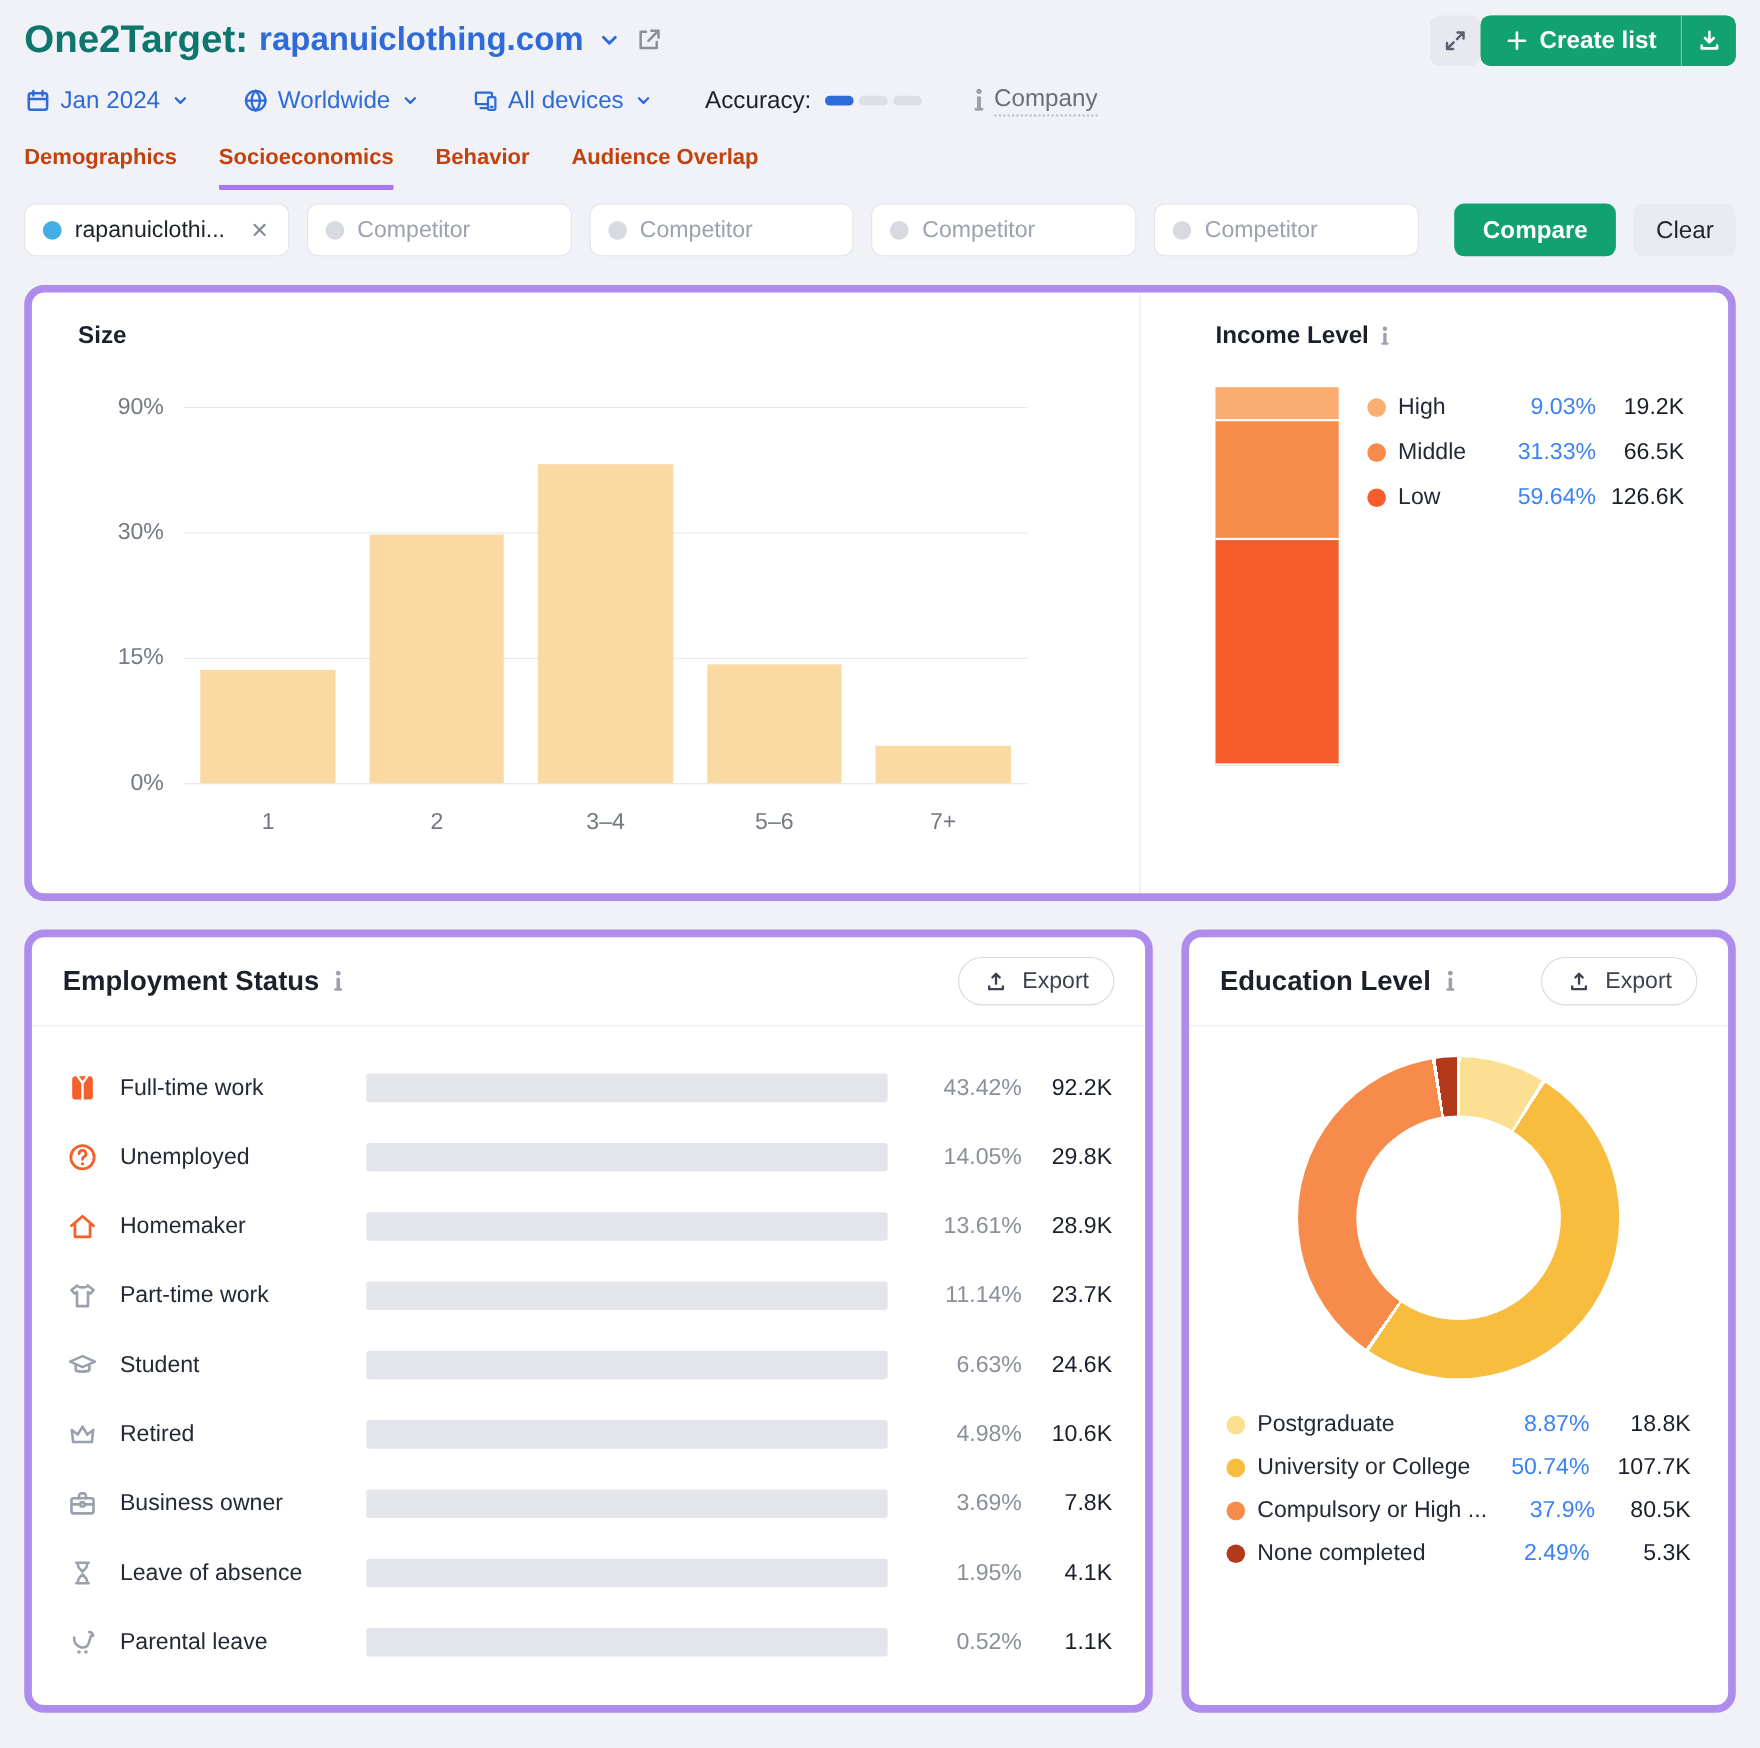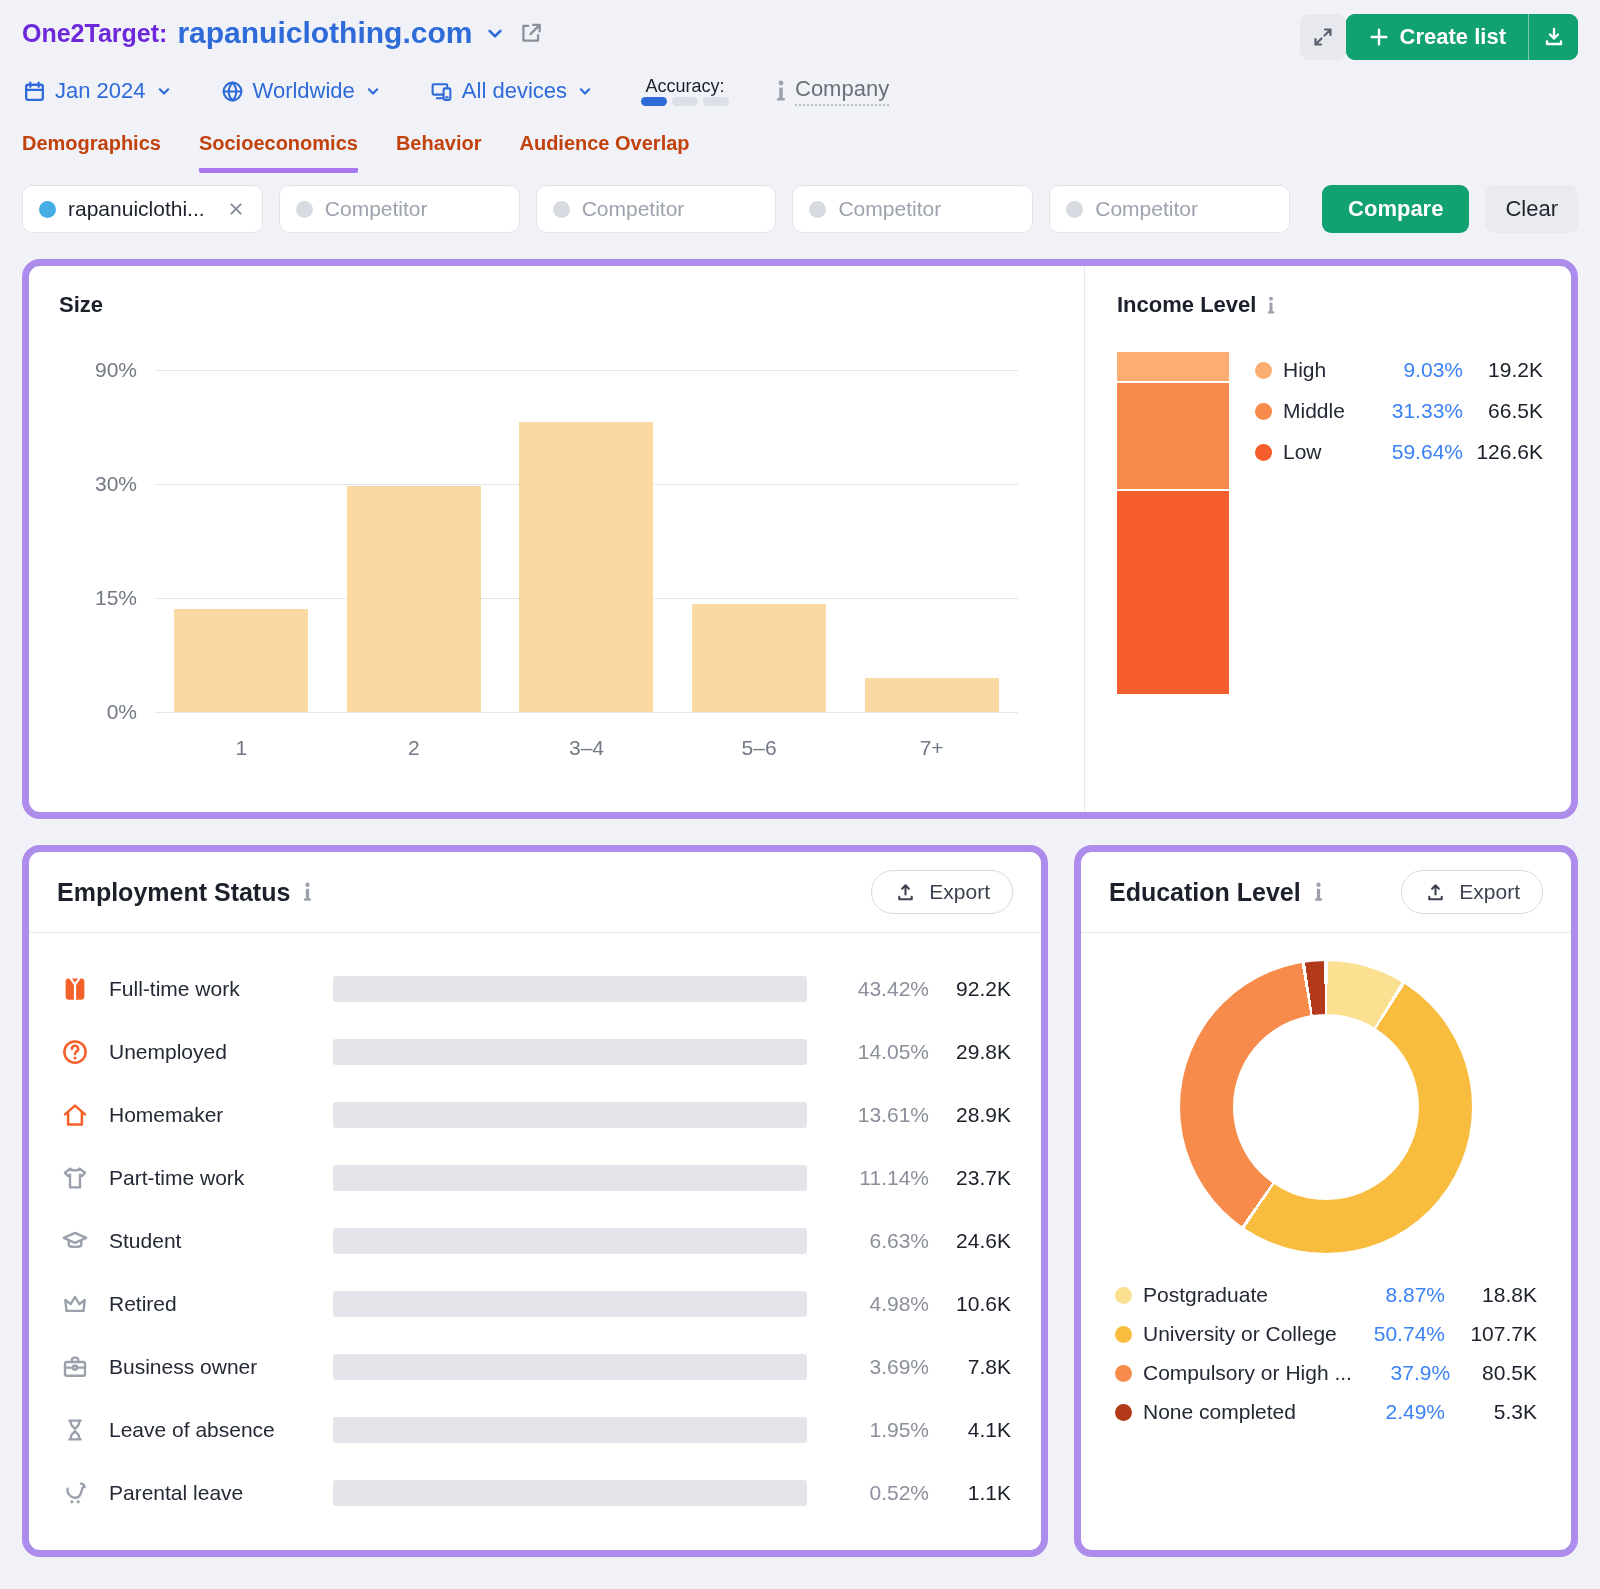--- a/index.html
+++ b/index.html
@@ -2,33 +2,33 @@
 <html><head>
 <meta charset="utf-8">
 <style>
   * { box-sizing: border-box; margin: 0; padding: 0; }
   html,body { background:#F0F2F7; font-family:"Liberation Sans","DejaVu Sans",sans-serif; color:#1C212C; }
   .page { width:1600px; min-height:1589px; padding:14px 22px 30px; position:relative; }
 
   
   .topbar { display:flex; align-items:flex-start; justify-content:space-between; }
   .title-wrap { display:flex; align-items:center; gap:10px; padding-top:2px; }
-  .title-prefix { font-size:25px; font-weight:bold; color:#6d28d9; }
+  .title-prefix { font-size:35px; font-weight:bold; color:#0f766e; }
   .domain-link { font-size:30px; font-weight:bold; color:#2E6BD8; cursor:pointer; }
   .icon { display:inline-flex; align-items:center; justify-content:center; }
   .topbar-right { display:flex; align-items:center; }
   .expand-btn { width:46px; height:46px; background:#E7E9EF; border:none; border-radius:9px; color:#5A6170; display:flex; align-items:center; justify-content:center; cursor:pointer; }
   .green-group { display:flex; background:#12A170; border-radius:9px; overflow:hidden; }
   .create-list-btn { display:flex; align-items:center; gap:10px; background:#12A170; color:#fff; border:none; font-size:22px; font-weight:bold; padding:0 22px; height:46px; cursor:pointer; }
   .dl-btn { width:50px; height:46px; background:#12A170; border:none; border-left:1px solid rgba(255,255,255,.45); color:#fff; display:flex; align-items:center; justify-content:center; cursor:pointer; }
 
   
   .filterbar { display:flex; align-items:center; margin-top:16px; gap:46px; }
   .f-item { display:flex; align-items:center; gap:8px; color:#2E6BD8; font-size:22px; cursor:pointer; }
-  .accuracy { display:flex; align-items:center; gap:0; font-size:18px; color:#1C212C;flex-direction:column; }
+  .accuracy { display:flex; align-items:center; gap:12px; font-size:22px; color:#1C212C; }
   .pills { display:flex; gap:5px; align-items:center; }
   .pill { width:26px; height:9px; border-radius:5px; background:#DCDFE5; }
   .pill.on { background:#2E6BD8; }
   .company { display:flex; align-items:center; gap:8px; color:#6A7078; font-size:22px; cursor:pointer; }
   .company .lbl { border-bottom:2px dotted #B9BDC6; padding-bottom:2px; }
 
   
   .tabs { display:flex; gap:38px; margin-top:26px; }
   .tab { font-size:20px; font-weight:600; color:#c2410c; padding-bottom:13px; border-bottom:5px solid transparent; border-radius:2px; cursor:pointer; }
   .tab.active { border-bottom-color:#A878F0; }
@@ -49,21 +49,21 @@
   
   .card { background:#fff; border:7px solid #AE8CEB; border-radius:18px; overflow:hidden; }
   .households { margin-top:26px; }
   .card-head { display:flex; align-items:center; padding:18px 28px; border-bottom:1px solid #E8EAEE; }
   .card-title { font-size:25px; font-weight:bold; color:#1B202B; margin-right:12px; }
   .i-ic { color:#9CA1AB; }
   .head-right { margin-left:auto; }
   .export-btn { display:flex; align-items:center; gap:12px; background:#fff; border:1px solid #D6D9E0; border-radius:24px; padding:9px 22px; font-size:21px; color:#3C4250; cursor:pointer; }
 
   
-  .hh-body { display:flex; padding:26px 0 44px; }
+  .hh-body { display:flex; padding:26px 12px 44px;gap:36px; }
   .size-sec { flex:1; padding:0 20px 0 30px; }
   .sec-title { font-size:22px; font-weight:bold; color:#1B202B; display:flex; align-items:center; gap:10px; }
   .plot { position:relative; height:342px; margin:52px 46px 56px 96px; }
   .gridline { position:absolute; left:0; right:0; height:1px; background:#E4E6EA; }
   .ytick { position:absolute; left:-90px; width:72px; text-align:right; transform:translateY(-50%); font-size:21px; color:#737984; }
   .bars-row { position:absolute; inset:0; display:flex; }
   .bar-slot { flex:1; position:relative; display:flex; align-items:flex-end; justify-content:center; }
   .vbar { width:134px; max-width:80%; background:#FAD9A2; }
   .xcat { position:absolute; bottom:-48px; left:0; right:0; text-align:center; font-size:21px; color:#737984; }
   .vdiv { width:1px; background:#E4E6EA; margin-top:-26px; margin-bottom:-44px; }

